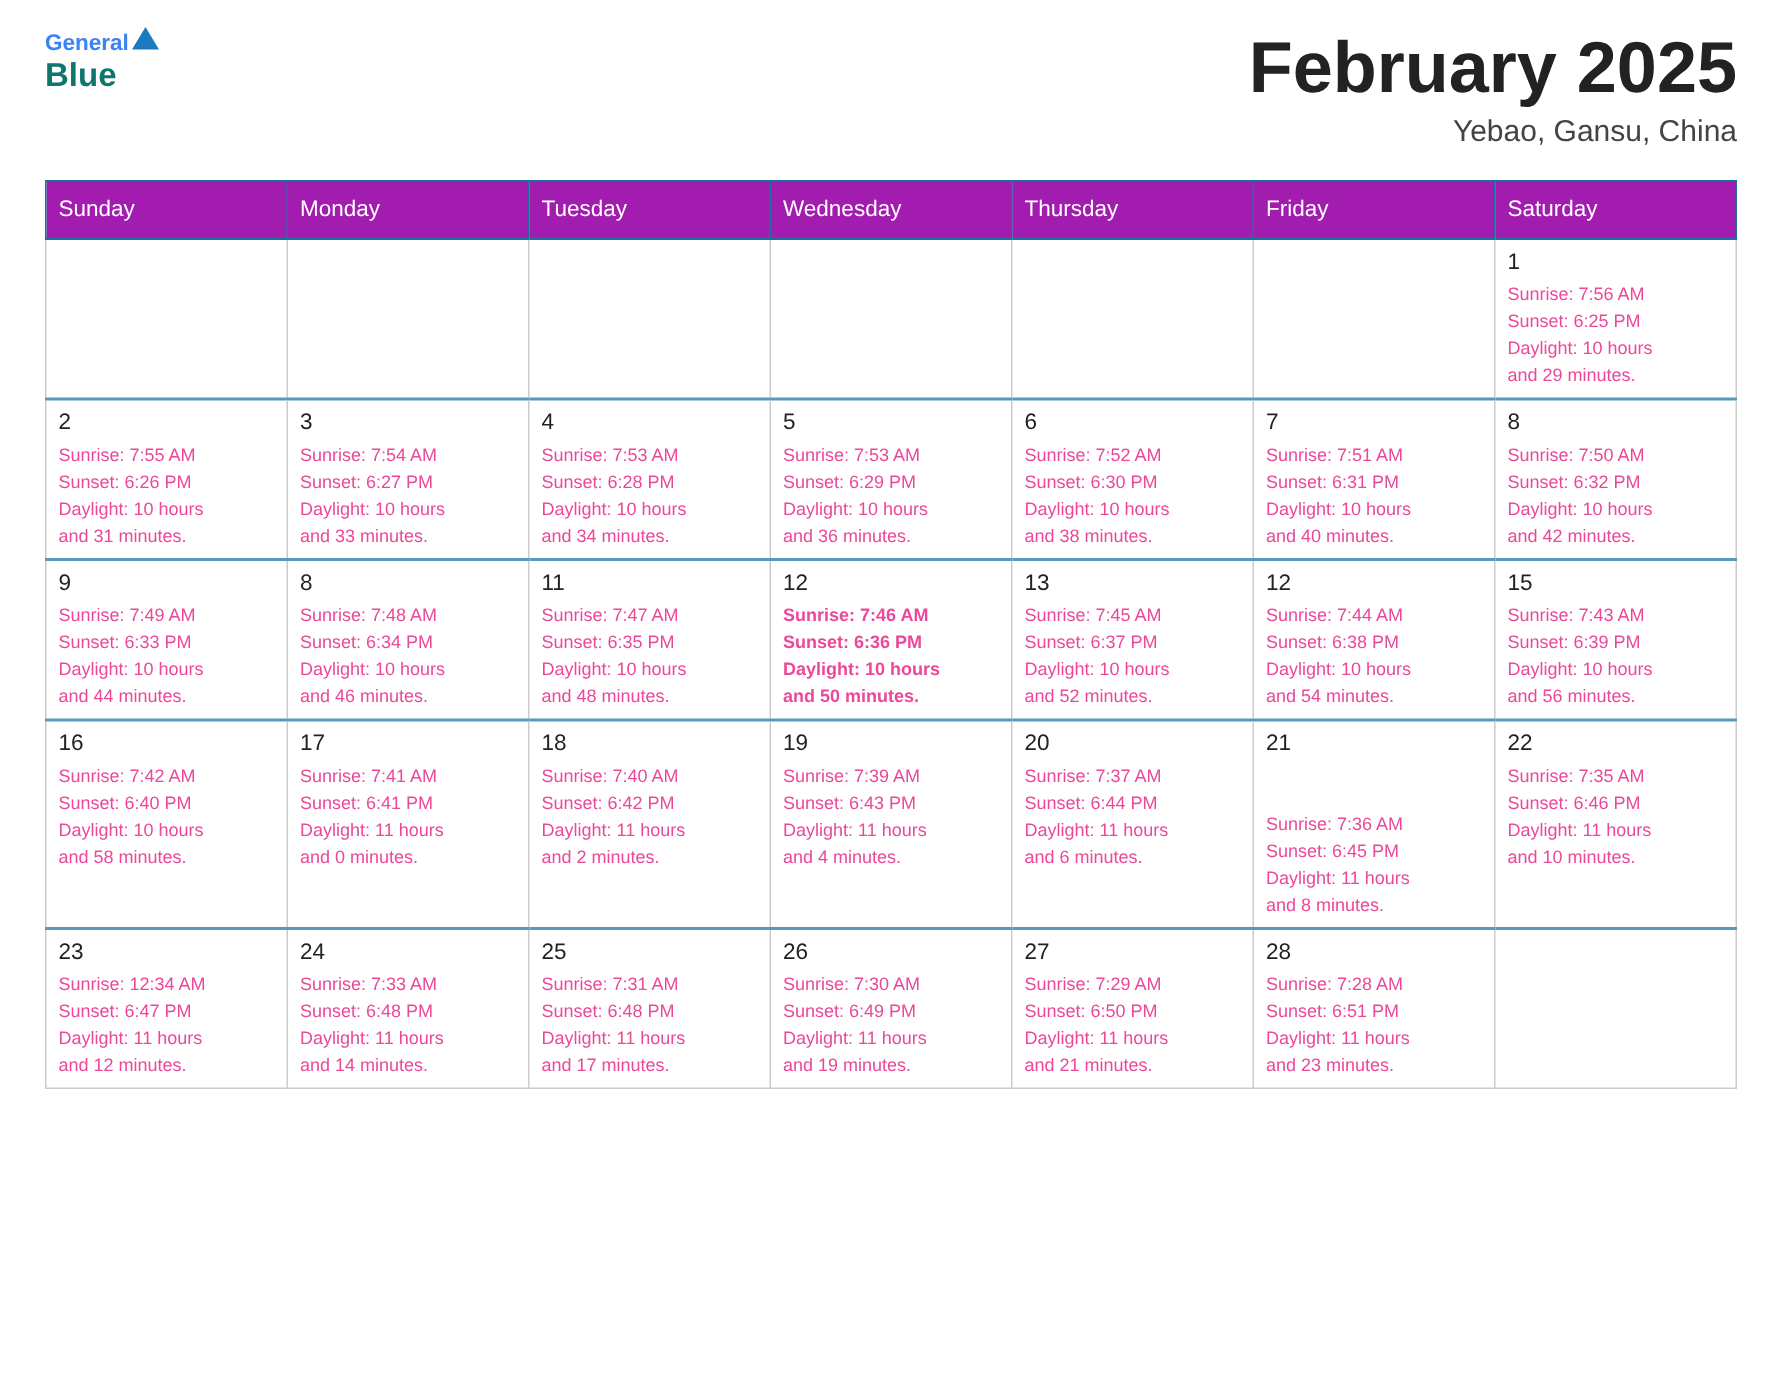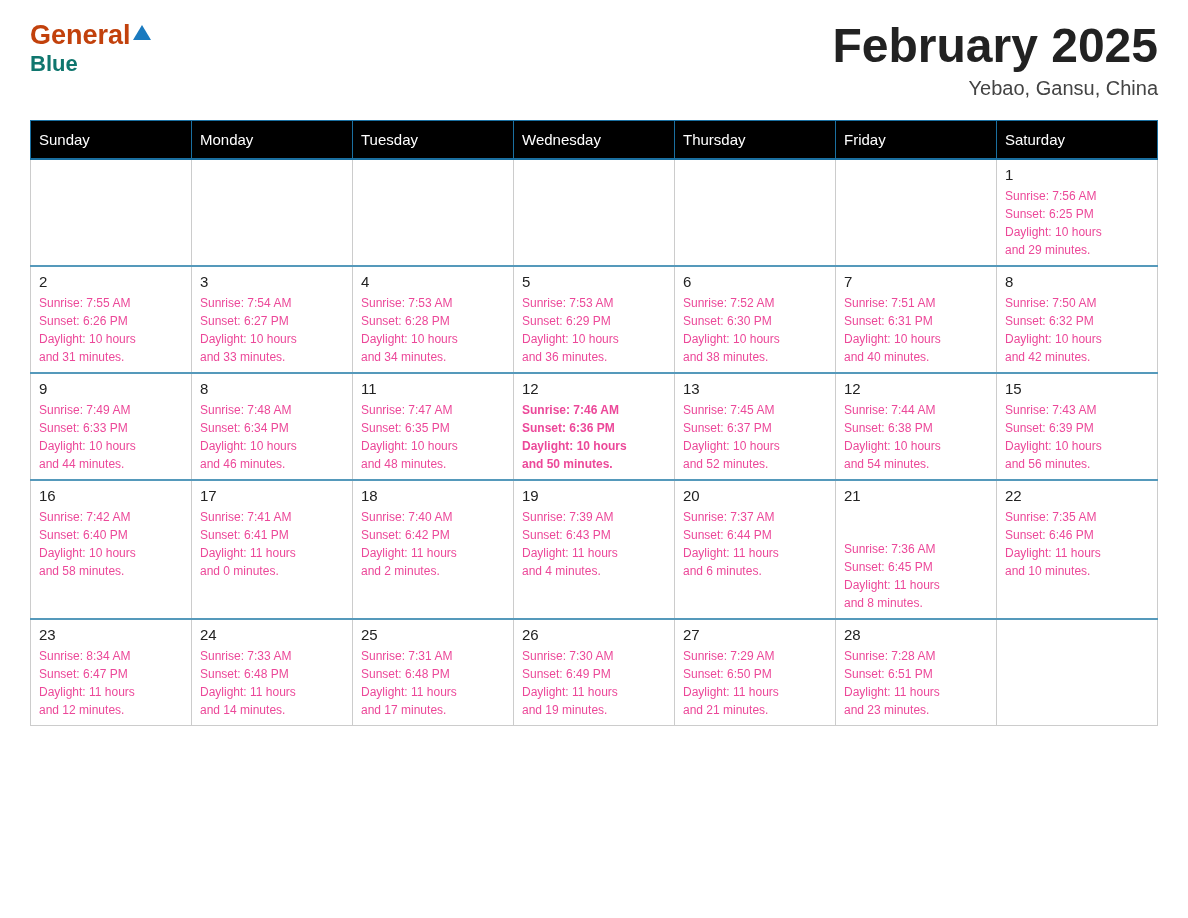--- a/index.html
+++ b/index.html
@@ -10,23 +10,23 @@
       min-height: 918px;
       padding: 20px 30px;
     }
     .header {
       display: flex;
       justify-content: space-between;
       align-items: flex-start;
       margin-bottom: 20px;
     }
     .logo-text-general {
-      font-size: 27px;
+      font-size: 15px;
       font-weight: bold;
-      color: #c2410c;
+      color: #3b82f6;
     }
     .logo-text-blue {
       font-size: 22px;
       font-weight: bold;
       color: #0f766e;
     }
     .logo-wrapper {
       display: flex;
       flex-direction: column;
       align-items: flex-start;
@@ -47,21 +47,21 @@
     .location-title {
       font-size: 20px;
       color: #444;
       margin-top: 4px;
     }
     .calendar {
       width: 100%;
       border-collapse: collapse;
     }
     .calendar th {
-      background-color: #000000;
+      background-color: #a21caf;
       color: #fff;
       font-size: 15px;
       font-weight: normal;
       padding: 10px 8px;
       text-align: left;
       border: 1px solid #1a6fa0;
     }
     .calendar td {
       border: 1px solid #ccc;
       vertical-align: top;
@@ -303,21 +303,21 @@
           <span class="day-number">22</span>
           <div class="day-info" style="white-space: pre-line;">Sunrise: 7:35 AM
 Sunset: 6:46 PM
 Daylight: 11 hours
 and 10 minutes.</div>
         </td>
       </tr>
       <tr>
         <td>
           <span class="day-number">23</span>
-          <div class="day-info" style="white-space: pre-line;">Sunrise: 8:34 AM
+          <div class="day-info" style="white-space: pre-line;">Sunrise: 12:34 AM
 Sunset: 6:47 PM
 Daylight: 11 hours
 and 12 minutes.</div>
         </td>
         <td>
           <span class="day-number">24</span>
           <div class="day-info" style="white-space: pre-line;">Sunrise: 7:33 AM
 Sunset: 6:48 PM
 Daylight: 11 hours
 and 14 minutes.</div>

